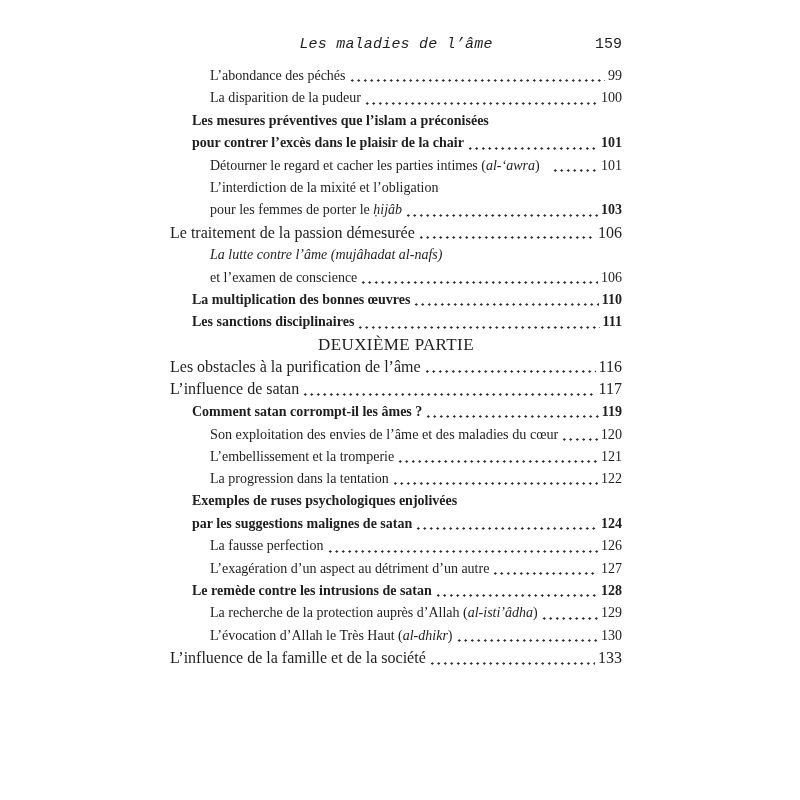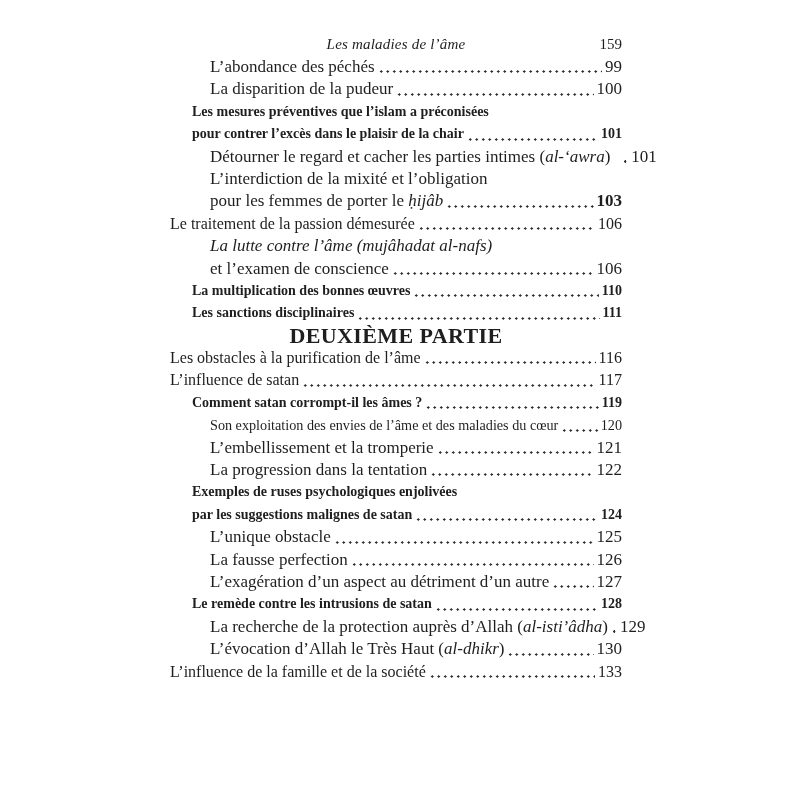--- a/index.html
+++ b/index.html
@@ -23,20 +23,22 @@
   }
   .content{
     position:absolute;
     left:170px;
     top:36px;
     width:452px;
   }
   .page-header{
     position:relative;
     height:20px;
+    margin-bottom:9px;
+    font-family:Liberation Mono, monospace;
   }
   .running-title{
     text-align:center;
     font-style:italic;
     font-size:15px;
     letter-spacing:0.2px;
   }
   .folio{
     position:absolute;
     right:0;
@@ -63,30 +65,30 @@
     background-repeat:repeat-x;
     background-position:left 0 bottom 5px;
     min-width:6px;
   }
   .row .pagenum{
     flex:0 0 auto;
     text-align:right;
   }
   .lvl1{font-size:16px;font-weight:400;}
   .lvl2{padding-left:22px;font-size:14px;font-weight:700;}
-  .lvl3{padding-left:40px;font-size:17px;font-weight:400;}
+  .lvl3{padding-left:40px;font-size:14px;font-weight:400;}
   .small-entry{font-size:14.2px;}
   .italic{font-style:italic;text-align:center;}
   .page-italic-bold{font-weight:700;}
   .leader-gap{margin-left:12px !important;}
   .section-heading{
     display:block;
     text-align:center;
-    font-size:22px;
-    font-weight:700;
+    font-size:17px;
+    font-weight:400;
     letter-spacing:0.4px;
     height:22.4px;
     line-height:22.4px;
   }
 </style>
 </head>
 <body>
 
 <div class="page">
   <div class="content">
@@ -182,25 +184,20 @@
         </div>
         <div class="row lvl2">
           <span class="title"><span>Exemples de ruses psychologiques enjolivées</span></span>
         </div>
         <div class="row lvl2">
           <span class="title"><span>par les suggestions malignes de satan</span></span>
           <span class="leader"></span>
           <span class="pagenum">124</span>
         </div>
         <div class="row lvl3">
-          <span class="title"><span>L’unique obstacle</span></span>
-          <span class="leader"></span>
-          <span class="pagenum">125</span>
-        </div>
-        <div class="row lvl3">
           <span class="title"><span>La fausse perfection</span></span>
           <span class="leader"></span>
           <span class="pagenum">126</span>
         </div>
         <div class="row lvl3">
           <span class="title"><span>L’exagération d’un aspect au détriment d’un autre</span></span>
           <span class="leader"></span>
           <span class="pagenum">127</span>
         </div>
         <div class="row lvl2">

